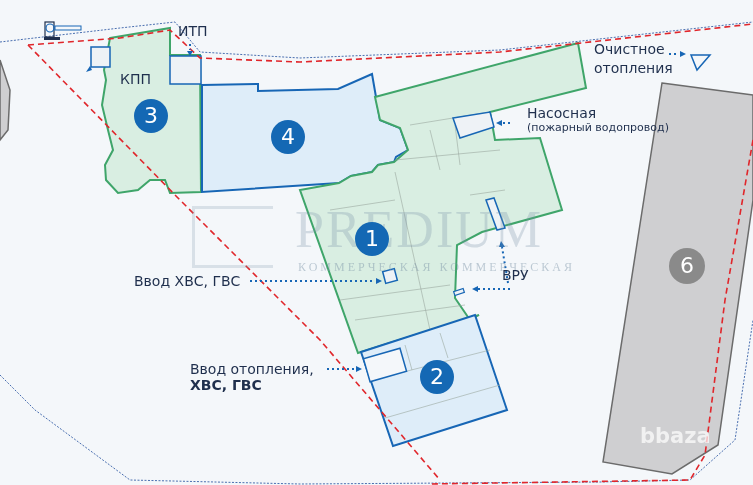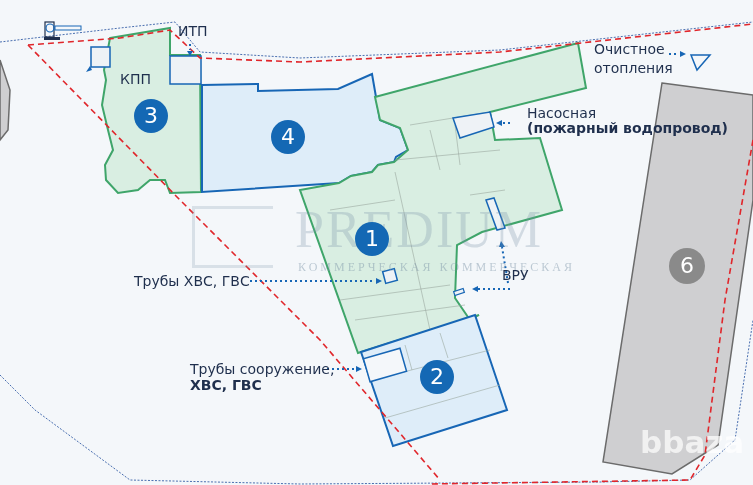--- a/index.html
+++ b/index.html
@@ -1,26 +1,26 @@
 <!DOCTYPE html>
 <html><head>
 <meta charset="utf-8">
 <style>
   html,body{margin:0;padding:0;}
   body{width:753px;height:485px;overflow:hidden;background:#f4f7fa;font-family:"Liberation Sans",sans-serif;position:relative;}
   #plan{position:absolute;left:0;top:0;width:753px;height:485px;}
   .lbl{position:absolute;color:#1f2f4d;font-family:"DejaVu Sans",sans-serif;font-size:14px;line-height:15px;white-space:nowrap;}
-  .lbl.small{font-size:14px;line-height:10px;font-weight:bold;}
+  .lbl.small{font-size:11px;line-height:10px;}
   .badge{position:absolute;width:34px;height:34px;border-radius:50%;background:#1468b4;color:#fff;font-family:"DejaVu Sans",sans-serif;font-size:22px;line-height:34px;text-align:center;}
   .badge.gray{background:#8a8a8a;width:36px;height:36px;line-height:36px;}
   .wm{position:absolute;font-family:"Liberation Serif",serif;color:rgba(120,145,165,0.28);pointer-events:none;white-space:nowrap;}
   .wm.big{left:295px;top:200px;font-size:52px;letter-spacing:2px;}
   .wm.sub{left:298px;top:260px;font-size:12px;letter-spacing:3px;color:rgba(120,145,165,0.45);}
   .wm-logo{position:absolute;left:192px;top:206px;width:78px;height:56px;border:3px solid rgba(120,145,165,0.22);border-right:none;}
-  .bbaza{position:absolute;left:640px;top:424px;font-family:"DejaVu Sans",sans-serif;font-weight:bold;font-size:31px;color:rgba(255,255,255,0.7);}
+  .bbaza{position:absolute;left:640px;top:424px;font-family:"DejaVu Sans",sans-serif;font-weight:bold;font-size:21px;color:rgba(255,255,255,0.7);}
 </style>
 </head>
 <body>
 
 <svg id="plan" viewBox="0 0 753 485" xmlns="http://www.w3.org/2000/svg">
 
   <polyline points="0,42 120,28 175,22 200,52 300,58 500,50 753,22" fill="none" stroke="#4a6fb0" stroke-width="1" stroke-dasharray="2,1.5"></polyline>
   <polyline points="0,375 35,410 130,480 300,484 600,482 690,480 735,440 753,320" fill="none" stroke="#4a6fb0" stroke-width="1" stroke-dasharray="2,1.5"></polyline>
 
   <polygon points="0,60 10,90 8,130 0,140" fill="#cfcfd1" stroke="#6b6b6b" stroke-width="1.5"></polygon>
@@ -109,18 +109,18 @@
 <div class="badge" style="left:134px;top:99px;">3</div>
 <div class="badge" style="left:271px;top:120px;">4</div>
 <div class="badge gray" style="left:669px;top:248px;">6</div>
 
 <div class="lbl" style="left:72px;top:72px;margin-left:48px;">КПП</div>
 <div class="lbl" style="left:178px;top:24px;">ИТП</div>
 <div class="lbl" style="left:594px;top:42px;">Очистное</div>
 <div class="lbl" style="left:594px;top:61px;">отопления</div>
 <div class="lbl" style="left:527px;top:106px;">Насосная</div>
 <div class="lbl small" style="left:527px;top:123px;">(пожарный водопровод)</div>
-<div class="lbl" style="left:134px;top:274px;">Трубы ХВС, ГВС</div>
+<div class="lbl" style="left:134px;top:274px;">Ввод ХВС, ГВС</div>
 <div class="lbl" style="left:502px;top:268px;text-align:center;">ВРУ</div>
-<div class="lbl" style="left:190px;top:362px;">Трубы сооружение,</div>
+<div class="lbl" style="left:190px;top:362px;">Ввод отопления,</div>
 <div class="lbl" style="left:190px;top:378px;font-weight:bold;">ХВС, ГВС</div>
 
 <div class="bbaza">bbaza</div>
 
 </body></html>

